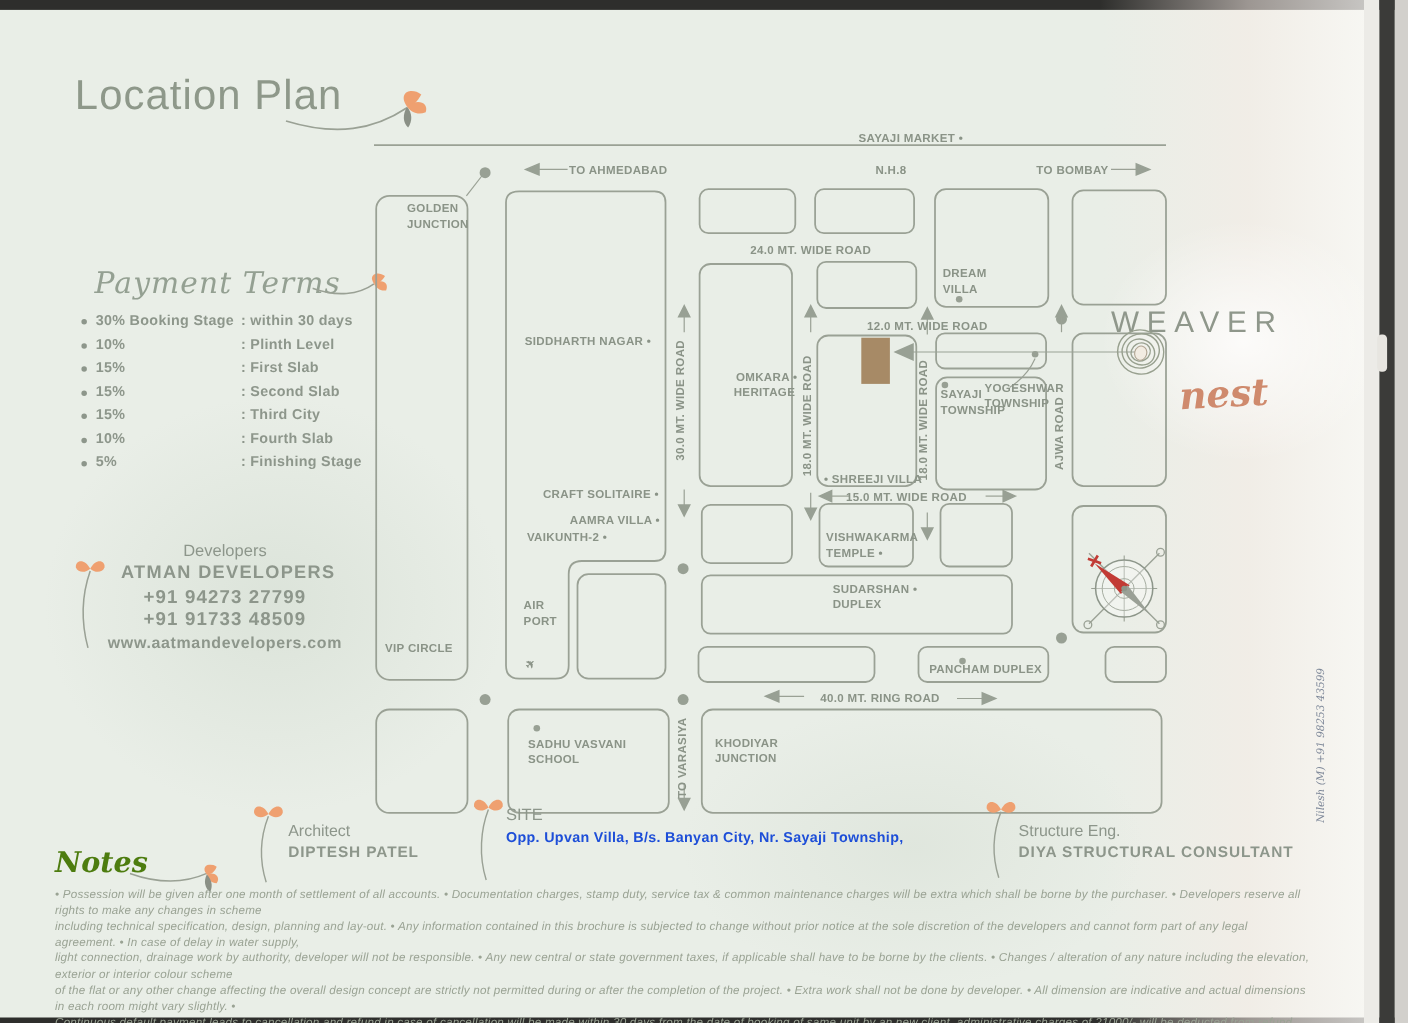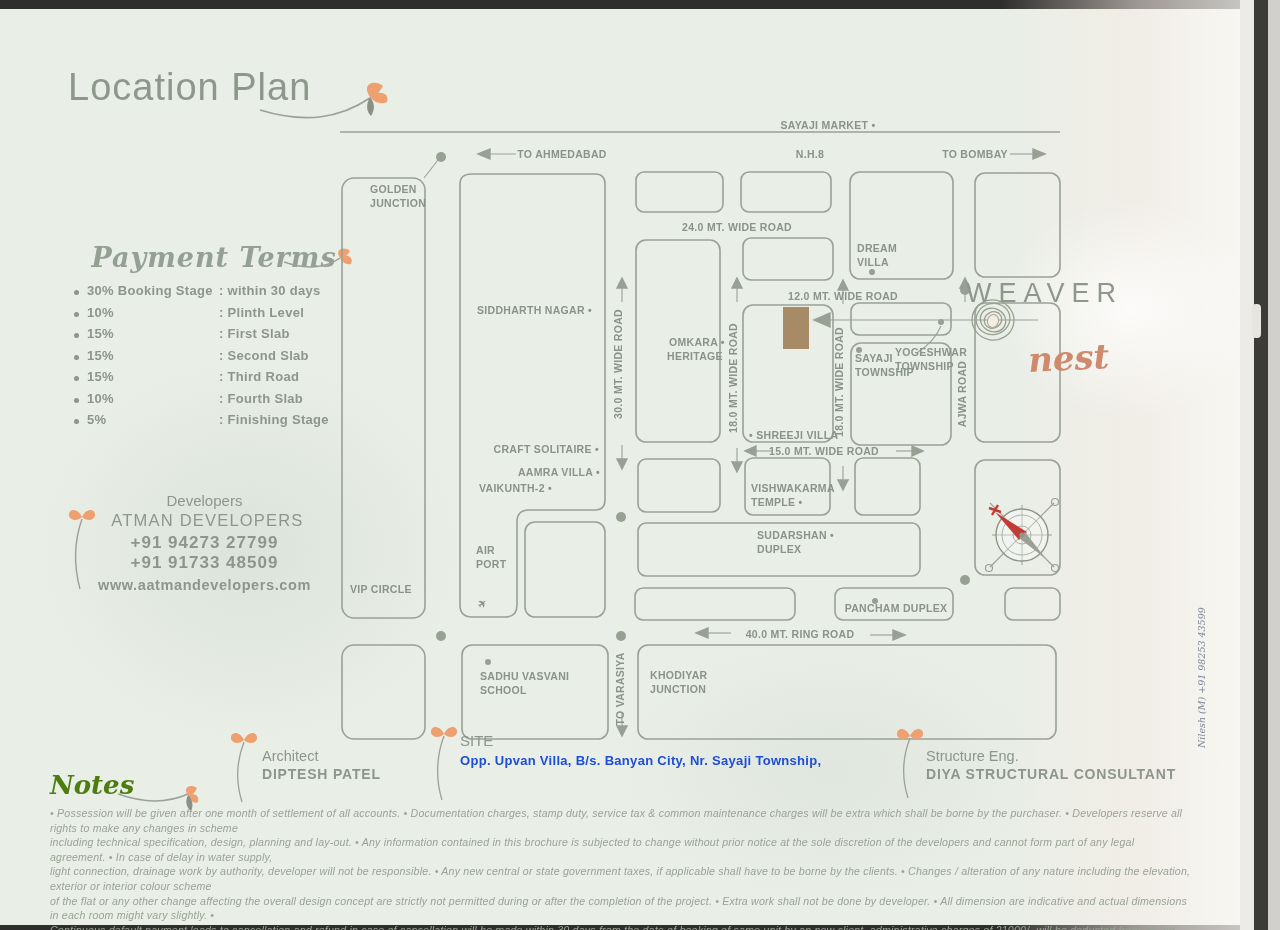--- a/index.html
+++ b/index.html
@@ -21,49 +21,49 @@
   .blotch{position:absolute;pointer-events:none;border-radius:50%;}
   .b1{left:40px;top:360px;width:420px;height:380px;background:radial-gradient(closest-side,rgba(185,200,183,.28),rgba(185,200,183,0));}
   .b2{left:620px;top:640px;width:420px;height:260px;background:radial-gradient(closest-side,rgba(190,203,187,.22),rgba(190,203,187,0));}
   .b3{left:1000px;top:200px;width:260px;height:220px;background:radial-gradient(closest-side,rgba(255,255,255,.8),rgba(255,255,255,0));}
 
   .page-title{position:absolute;left:68px;top:66px;font-size:38px;letter-spacing:1px;color:#8e988a;}
   .title-swoosh{position:absolute;left:258px;top:78px;}
 
   
   .payment{position:absolute;left:72px;top:242px;width:270px;}
-  .payment h2{margin:0 0 10px 14px;font-family:"DejaVu Serif",serif;font-style:italic;font-weight:bold;
-    font-size:27px;color:#94a092;letter-spacing:1px;text-align:center;}
+  .payment h2{margin:0 0 10px 14px;font-family:"DejaVu Serif",serif;font-style:italic;font-weight:normal;
+    font-size:27px;color:#94a092;letter-spacing:1px;}
   .pay-swoosh{position:absolute;left:212px;top:6px;}
   .pay-row{display:flex;align-items:baseline;height:21.5px;font-size:13px;font-weight:bold;color:#8d968b;letter-spacing:.3px;}
   .pay-dot{width:5px;height:5px;border-radius:50%;background:#8d968b;margin:0 8px 2px 2px;align-self:center;flex:0 0 auto;}
   .pay-pct{width:132px;}
   .pay-stage{flex:1;}
 
   
   .devs{position:absolute;left:98px;top:492px;font-size:15px;color:#8d968b;text-align:center;}
   .devs .d-label{font-size:15px;margin-bottom:2px;}
-  .devs .d-name{font-size:16.5px;font-weight:normal;letter-spacing:1.2px;margin-left:6px;margin-bottom:3px;}
+  .devs .d-name{font-size:16.5px;font-weight:bold;letter-spacing:1.2px;margin-left:6px;margin-bottom:3px;}
   .devs .d-phone{font-size:17px;font-weight:bold;letter-spacing:1px;line-height:20px;}
   .devs .d-web{font-size:14.5px;font-weight:bold;letter-spacing:.6px;margin-top:4px;}
   .dev-flower{position:absolute;left:66px;top:505px;}
 
   
   .map{position:absolute;left:338px;top:112px;}
   .map svg{overflow:visible;}
   .map text{font-family:"Liberation Sans",sans-serif;font-size:10.5px;font-weight:bold;
     fill:#8a9387;letter-spacing:.3px;}
   .blk{fill:none;stroke:#9aa195;stroke-width:1.6px;}
   .rd{stroke:#9aa195;stroke-width:1.6px;fill:none;}
   .thin{stroke:#9aa195;stroke-width:1.1px;fill:none;}
   .dot{fill:#98a094;}
   .arr{stroke:#98a094;stroke-width:1.4px;fill:#98a094;}
 
   
-  .brand{position:absolute;left:966px;top:278px;width:180px;}
+  .brand{position:absolute;left:1010px;top:278px;width:180px;}
   .brand .w{font-size:27px;letter-spacing:7px;color:#8f978b;vertical-align:top;}
   .brand .nest-icon{display:inline-block;margin-left:2px;margin-top:-14px;}
   .brand .n{font-family:"DejaVu Serif",serif;font-style:italic;font-weight:bold;
     font-size:34px;color:#cf8a6d;margin-left:62px;margin-top:-12px;transform:rotate(-3deg);}
 
   
   .foot{position:absolute;font-size:14px;color:#8d968b;}
   .foot .f-label{font-size:14.5px;margin-bottom:2px;}
   .foot .f-name{font-size:14px;font-weight:bold;letter-spacing:.8px;}
   .architect{left:262px;top:748px;}
@@ -128,21 +128,21 @@
     <span class="pay-stage">: First Slab</span>
   </div>
   <div class="pay-row">
     <span class="pay-dot"></span>
     <span class="pay-pct">15%</span>
     <span class="pay-stage">: Second Slab</span>
   </div>
   <div class="pay-row">
     <span class="pay-dot"></span>
     <span class="pay-pct">15%</span>
-    <span class="pay-stage">: Third Road</span>
+    <span class="pay-stage">: Third City</span>
   </div>
   <div class="pay-row">
     <span class="pay-dot"></span>
     <span class="pay-pct">10%</span>
     <span class="pay-stage">: Fourth Slab</span>
   </div>
   <div class="pay-row">
     <span class="pay-dot"></span>
     <span class="pay-pct">5%</span>
     <span class="pay-stage">: Finishing Stage</span>

